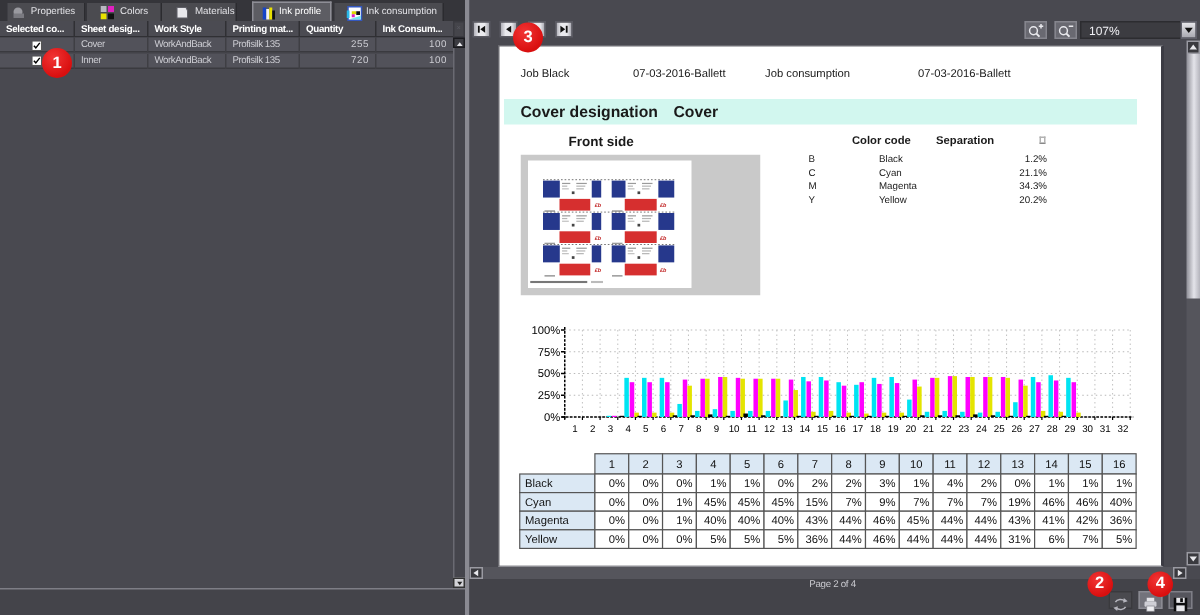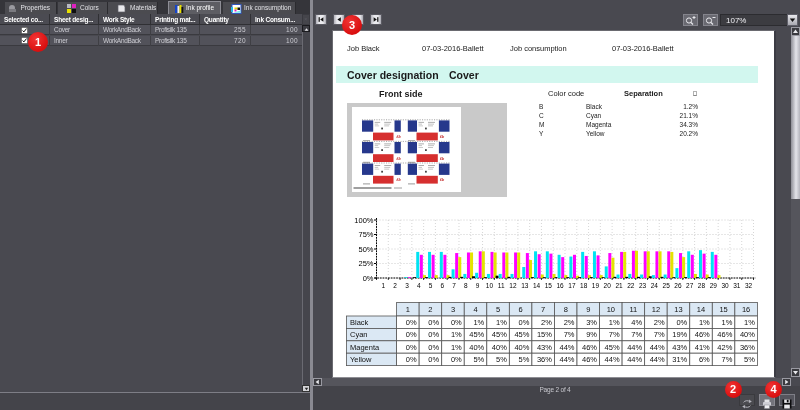--- a/index.html
+++ b/index.html
@@ -228,21 +228,21 @@
   <div class="t" style="left:347px; top:44px; font-size:7.5px;">Job Black</div>
   <div class="t" style="left:422px; top:44px; font-size:7.5px;">07-03-2016-Ballett</div>
   <div class="t" style="left:510px; top:44px; font-size:7.5px;">Job consumption</div>
   <div class="t" style="left:612px; top:44px; font-size:7.5px;">07-03-2016-Ballett</div>
 
   <div class="abs" style="left:336px; top:66px; width:422px; height:17px; background:#d2f7ef;"></div>
   <div class="t" style="left:347px; top:69px; font-size:10.5px; font-weight:bold;">Cover designation</div>
   <div class="t" style="left:449px; top:69px; font-size:10.5px; font-weight:bold;">Cover</div>
 
   <div class="t" style="left:347px; top:89px; font-size:9px; font-weight:bold;margin-left:32px;">Front side</div>
-  <div class="t" style="left:548px; top:89px; font-size:7.5px; font-weight:normal;text-align:center;">Color code</div>
+  <div class="t" style="left:568px; top:89px; font-size:7.5px; font-weight:bold;text-align:center;">Color code</div>
   <div class="t" style="left:584px; top:89px; font-size:7.5px; font-weight:bold;margin-left:40px;">Separation</div>
   <div class="abs" style="left:692.5px; top:90.5px; width:4.5px; height:5px; border:1px solid #b2b2b2; border-bottom-color:#888;"></div>
 
   <div class="t" style="left:539px; top:103px; font-size:6.5px;">B</div>
   <div class="t" style="left:586px; top:103px; font-size:6.5px;">Black</div>
   <div class="t" style="left:660px; top:103px; font-size:6.5px; width:38px; text-align:right;">1.2%</div>
   <div class="t" style="left:539px; top:112px; font-size:6.5px;">C</div>
   <div class="t" style="left:586px; top:112px; font-size:6.5px;">Cyan</div>
   <div class="t" style="left:660px; top:112px; font-size:6.5px; width:38px; text-align:right;">21.1%</div>
   <div class="t" style="left:539px; top:121px; font-size:6.5px;">M</div>

